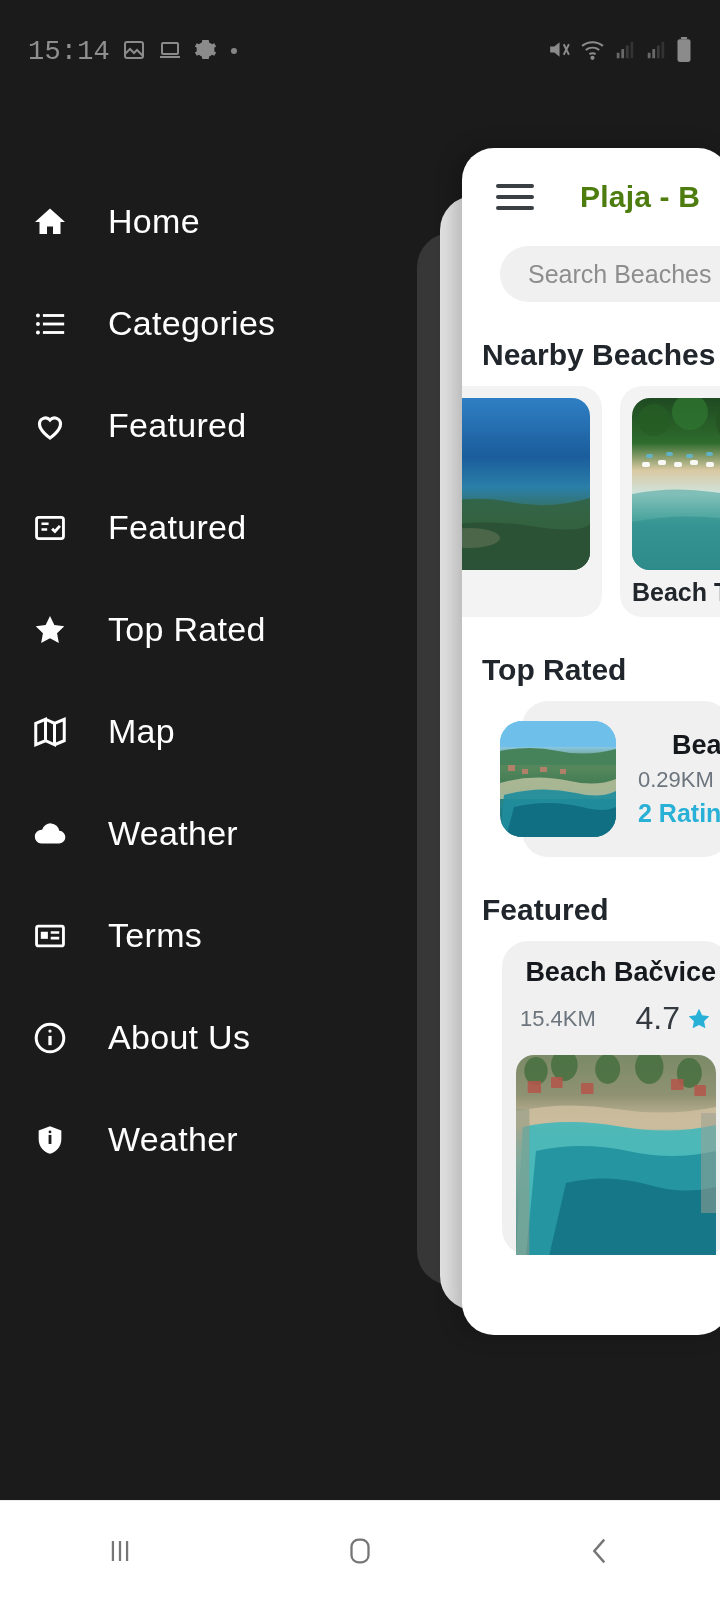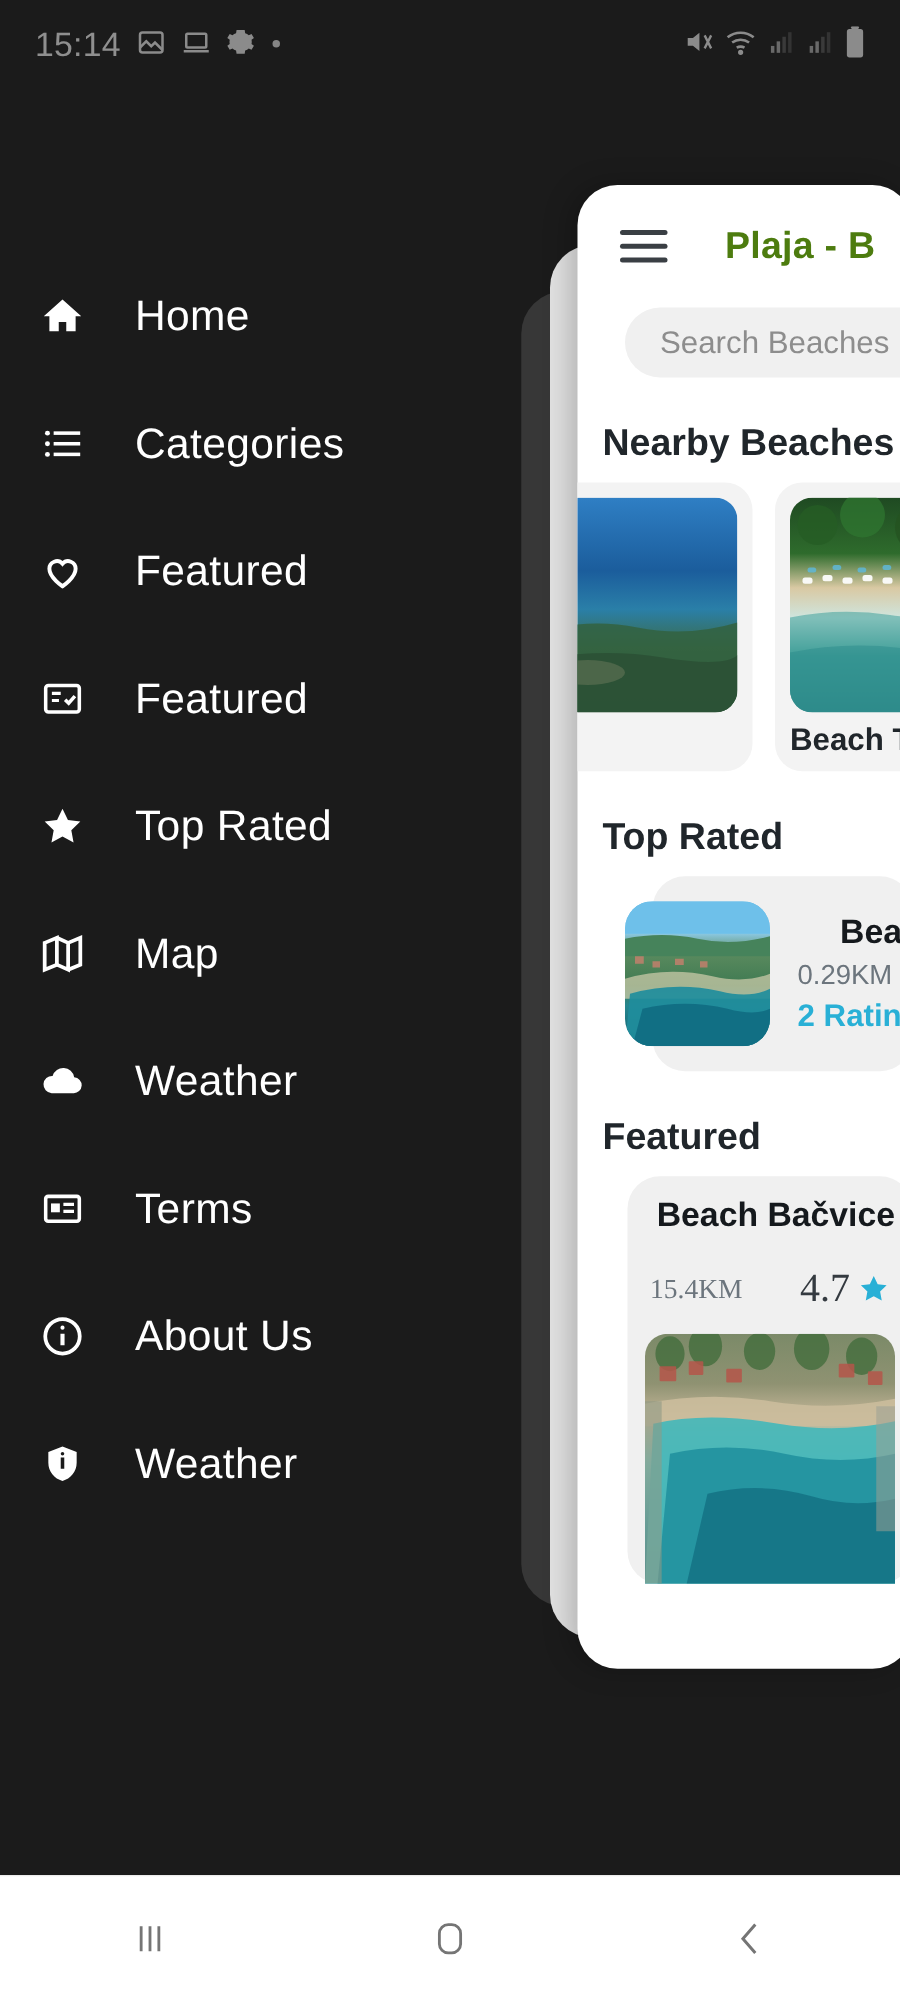--- a/index.html
+++ b/index.html
@@ -5,36 +5,36 @@
   * { margin:0; padding:0; box-sizing:border-box; }
   html,body { width:720px; height:1600px; overflow:hidden; }
   body {
     background:#1b1b1b;
     font-family:"Liberation Sans", sans-serif;
     position:relative;
   }
 
   
   .statusbar{
-    position:absolute; top:0; left:0; width:720px; height:72px;
+    position:absolute; top:16px; left:0; width:720px; height:72px;
     display:flex; align-items:center; justify-content:space-between;
-    padding:0 28px; color:#cfcfcf; opacity:.62;
+    padding:0 28px; color:#cfcfcf; opacity:.62;font-family:Liberation Mono, monospace;
   }
   .sb-left{ display:flex; align-items:center; gap:12px; }
   .sb-time{ font-size:27px; letter-spacing:.2px; color:#d6d6d6; font-weight:400;}
   .sb-right{ display:flex; align-items:center; gap:9px; }
   .ic{ display:inline-block; }
 
   
   .drawer{
     position:absolute; left:0; top:72px; width:440px; height:1400px;
     padding-top:130px;
   }
   .menu-item{
-    display:flex; align-items:center; height:102px;
+    display:flex; align-items:flex-start; height:102px;
     padding-left:30px; gap:38px; cursor:pointer;
   }
   .menu-ico{
     width:40px; height:40px; flex:0 0 40px;
     display:flex; align-items:center; justify-content:center;
     color:#ffffff;
   }
   .menu-label{
     color:#ffffff; font-size:34px; font-weight:400; letter-spacing:.3px;
     white-space:nowrap;
@@ -125,21 +125,21 @@
   .ft-card{
     margin-left:40px; background:#f0f0f0; border-radius:26px;
     padding:16px 14px 0 14px;
   }
   .ft-name{
     font-size:27px; font-weight:700; color:#15191d;
     text-align:right; white-space:nowrap;
   }
   .ft-meta{
     display:flex; justify-content:space-between; align-items:center;
-    margin-top:24px; padding:0 4px;font-family:Liberation Serif, serif;
+    margin-top:12px; padding:0 4px;
   }
   .ft-dist{ font-size:22px; color:#6c757d; }
   .ft-score{ font-size:32px; color:#343a40; display:flex; align-items:center; gap:6px; }
   .ft-img{
     margin-top:18px; width:100%; height:200px; border-radius:18px 18px 0 0;
     overflow:hidden;
   }
 
   
   .ph{ width:100%; height:100%; display:block; }

